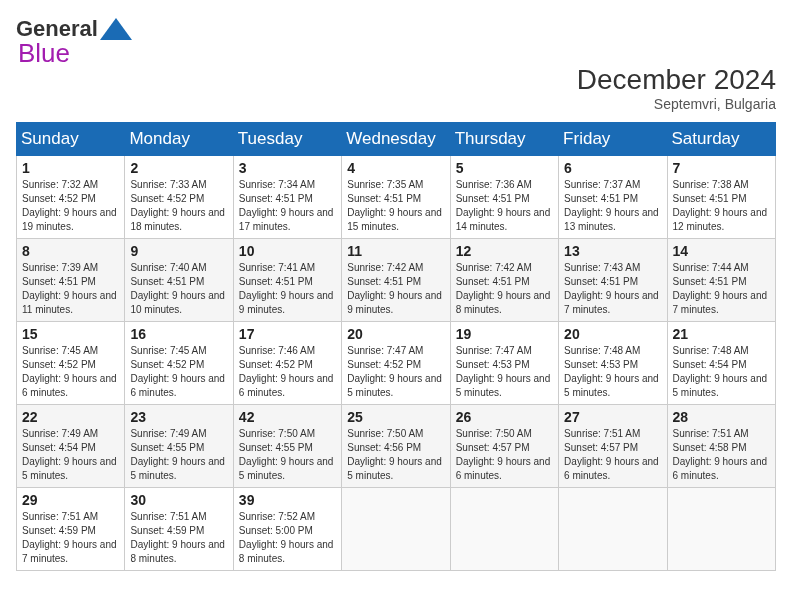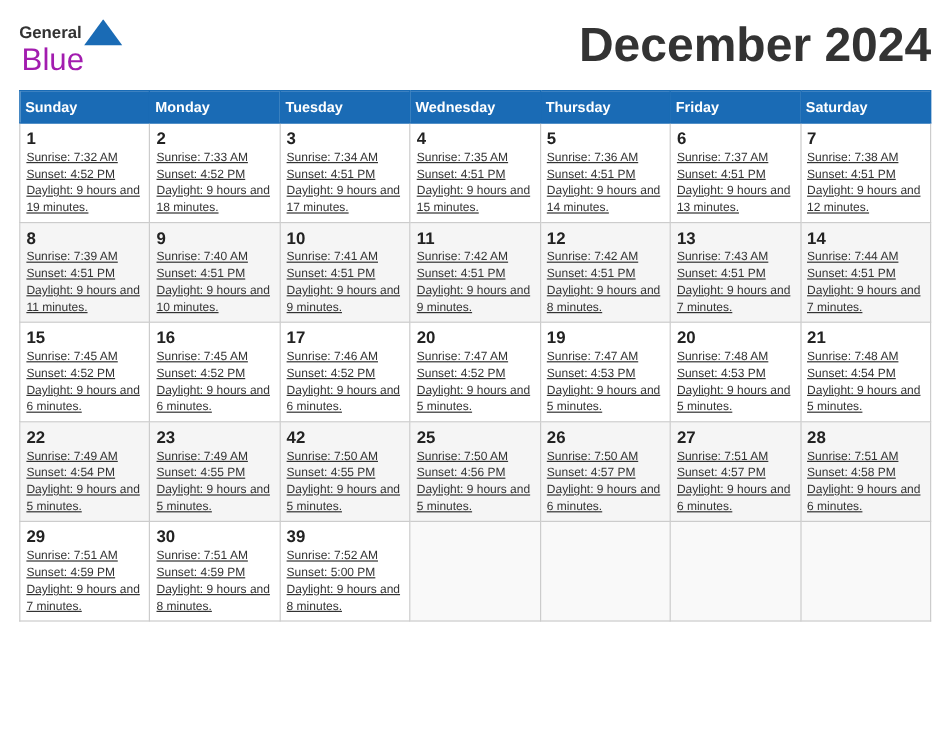--- a/index.html
+++ b/index.html
@@ -13,40 +13,41 @@
     .header {
       display: flex;
       justify-content: space-between;
       align-items: flex-start;
       margin-bottom: 10px;
     }
     .title-block {
       text-align: right;
     }
     .month-title {
-      font-size: 40px;
-      font-weight: bold;
+      font-size: 28px;
+      font-weight: normal;
       color: #333;
+      margin-top: 48px;
     }
     .subtitle {
       font-size: 14px;
       color: #555;
     }
     .calendar {
       width: 100%;
       border-collapse: collapse;
       font-size: 11px;
     }
     .calendar th {
       background: #1a6bb5;
       color: #fff;
       padding: 6px 4px;
       text-align: left;
-      font-size: 12px;
-      font-weight: bold;
+      font-size: 17px;
+      font-weight: normal;
       border: 1px solid #1a6bb5;
     }
     .calendar td {
       border: 1px solid #ccc;
       vertical-align: top;
       padding: 4px 5px;
       width: calc(100% / 7);
       min-height: 80px;
       background: #fff;
     }
@@ -57,49 +58,49 @@
       font-size: 14px;
       font-weight: bold;
       color: #222;
       display: block;
       margin-bottom: 2px;
     }
     .day-info {
       font-size: 10px;
       color: #333;
       line-height: 1.4;
-      text-decoration: underline;
     }
     .empty-cell {
       background: #f9f9f9 !important;
     }
     .logo-wrapper {
       display: flex;
       align-items: center;
     }
   </style>
 </head>
 <body>
 
 <div class="header">
   <div class="logo-wrapper">
     <div>
       <div style="display:flex;align-items:center;gap:2px;">
-        <span style="font-size:14px;font-weight:bold;color:#333;">General</span>
+        <span style="font-size:22px;font-weight:bold;color:#333;">General</span>
         <svg width="32" height="22" viewBox="0 0 32 22">
           <polygon points="0,22 16,0 32,22" fill="#1a6bb5"></polygon>
         </svg>
       </div>
       <div style="margin-top:-4px;padding-left:2px;">
         <span style="font-size:26px;font-weight:normal;color:#a21caf;">Blue</span>
       </div>
     </div>
   </div>
   <div class="title-block">
     <div class="month-title">December 2024</div>
+    <div class="subtitle">Septemvri, Bulgaria</div>
   </div>
 </div>
 
 <table class="calendar">
   <thead>
     <tr>
       <th>Sunday</th>
       <th>Monday</th>
       <th>Tuesday</th>
       <th>Wednesday</th>

